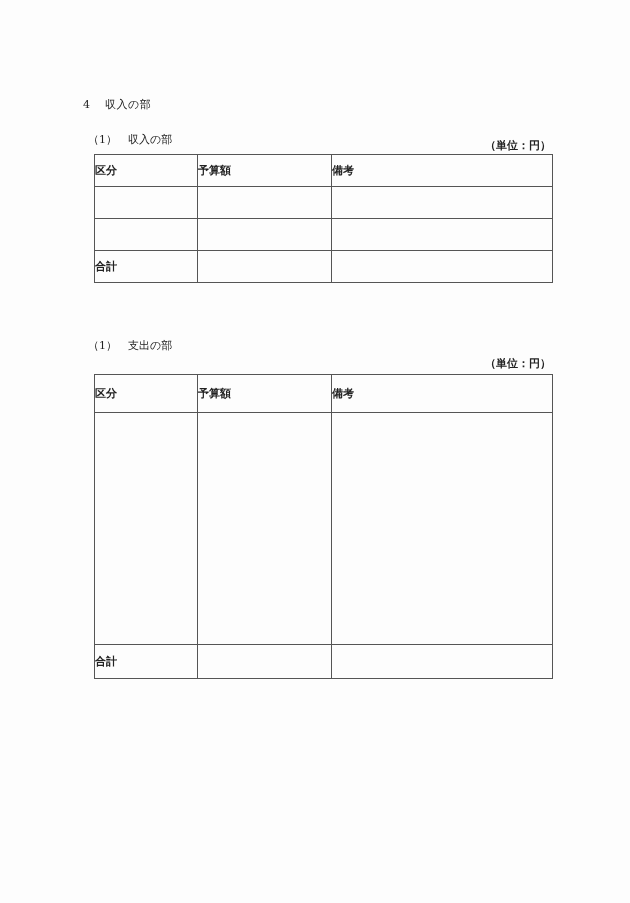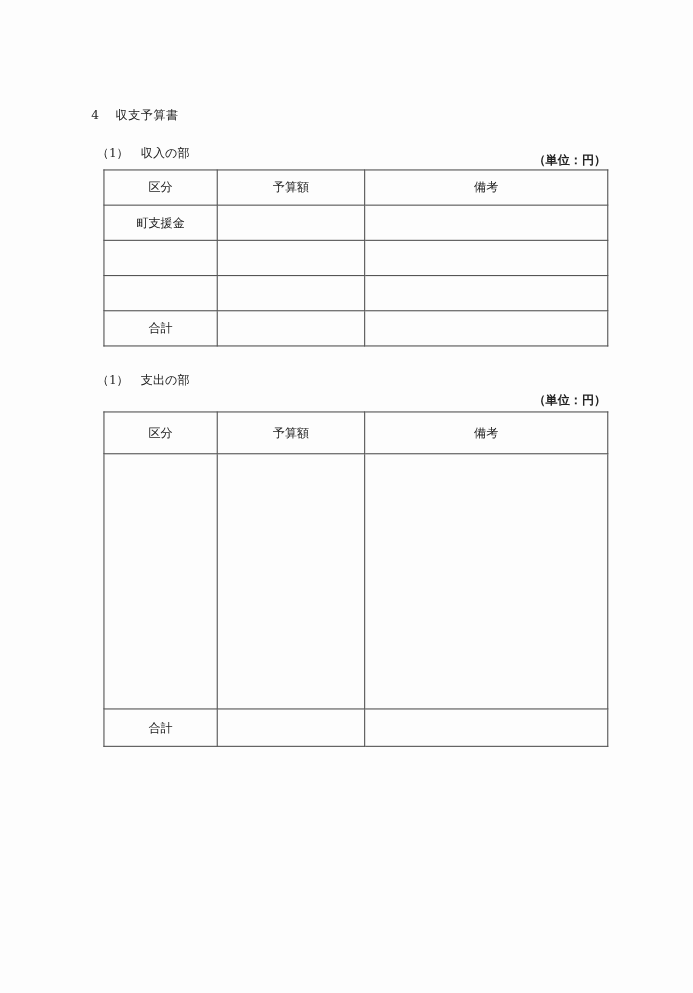--- a/index.html
+++ b/index.html
@@ -7,55 +7,50 @@
          font-family: "DejaVu Serif", "Liberation Serif", serif; color:#222; font-size:11px; }
   .abs { position:absolute; }
   .heading { left:83px; top:97px; font-size:11px; letter-spacing:0.5px; }
   .heading .num { display:inline-block; width:22px; }
   .sub1 { left:88px; top:132px; }
   .sub2 { left:88px; top:338px; }
   .unit { font-size:11px;font-weight:bold; }
   .unit1 { right:79px; top:138px; }
   .unit2 { right:79px; top:356px; }
   table { position:absolute; border-collapse:collapse; table-layout:fixed; }
-  td { border:1px solid #555; padding:0; text-align:center; vertical-align:middle; font-size:11px; }
+  td { border:1px solid #555; padding:0; vertical-align:middle; font-size:11px;font-weight:bold; }
   .t1 { left:94px; top:154px; width:458px; }
   .t2 { left:94px; top:374px; width:458px; }
   .c1 { width:103px; } .c2 { width:134px; } .c3 { width:221px; }
   .t1 tr { height:32px; }
   .t2 .hdr { height:38px; }
   .t2 .body { height:232px; }
   .t2 .tot { height:34px; }
 </style>
 </head>
 <body>
 
 <div class="abs heading">
-  <span class="num">4</span><span>収支予算書</span>
+  <span class="num">4</span><span>収入の部</span>
 </div>
 
 <div class="abs sub1">（1）　収入の部</div>
 <div class="abs unit unit1">（単位：円）</div>
 
 <table class="t1">
   <colgroup>
       <col class="c1">
       <col class="c2">
       <col class="c3">
     </colgroup>
   <tbody>
       <tr>
     <td>区分</td>
     <td>予算額</td>
     <td>備考</td>
-  </tr>
-  <tr>
-    <td>町支援金</td>
-    <td></td>
-    <td></td>
   </tr>
   <tr>
     <td></td>
     <td></td>
     <td></td>
   </tr>
   <tr>
     <td></td>
     <td></td>
     <td></td>

